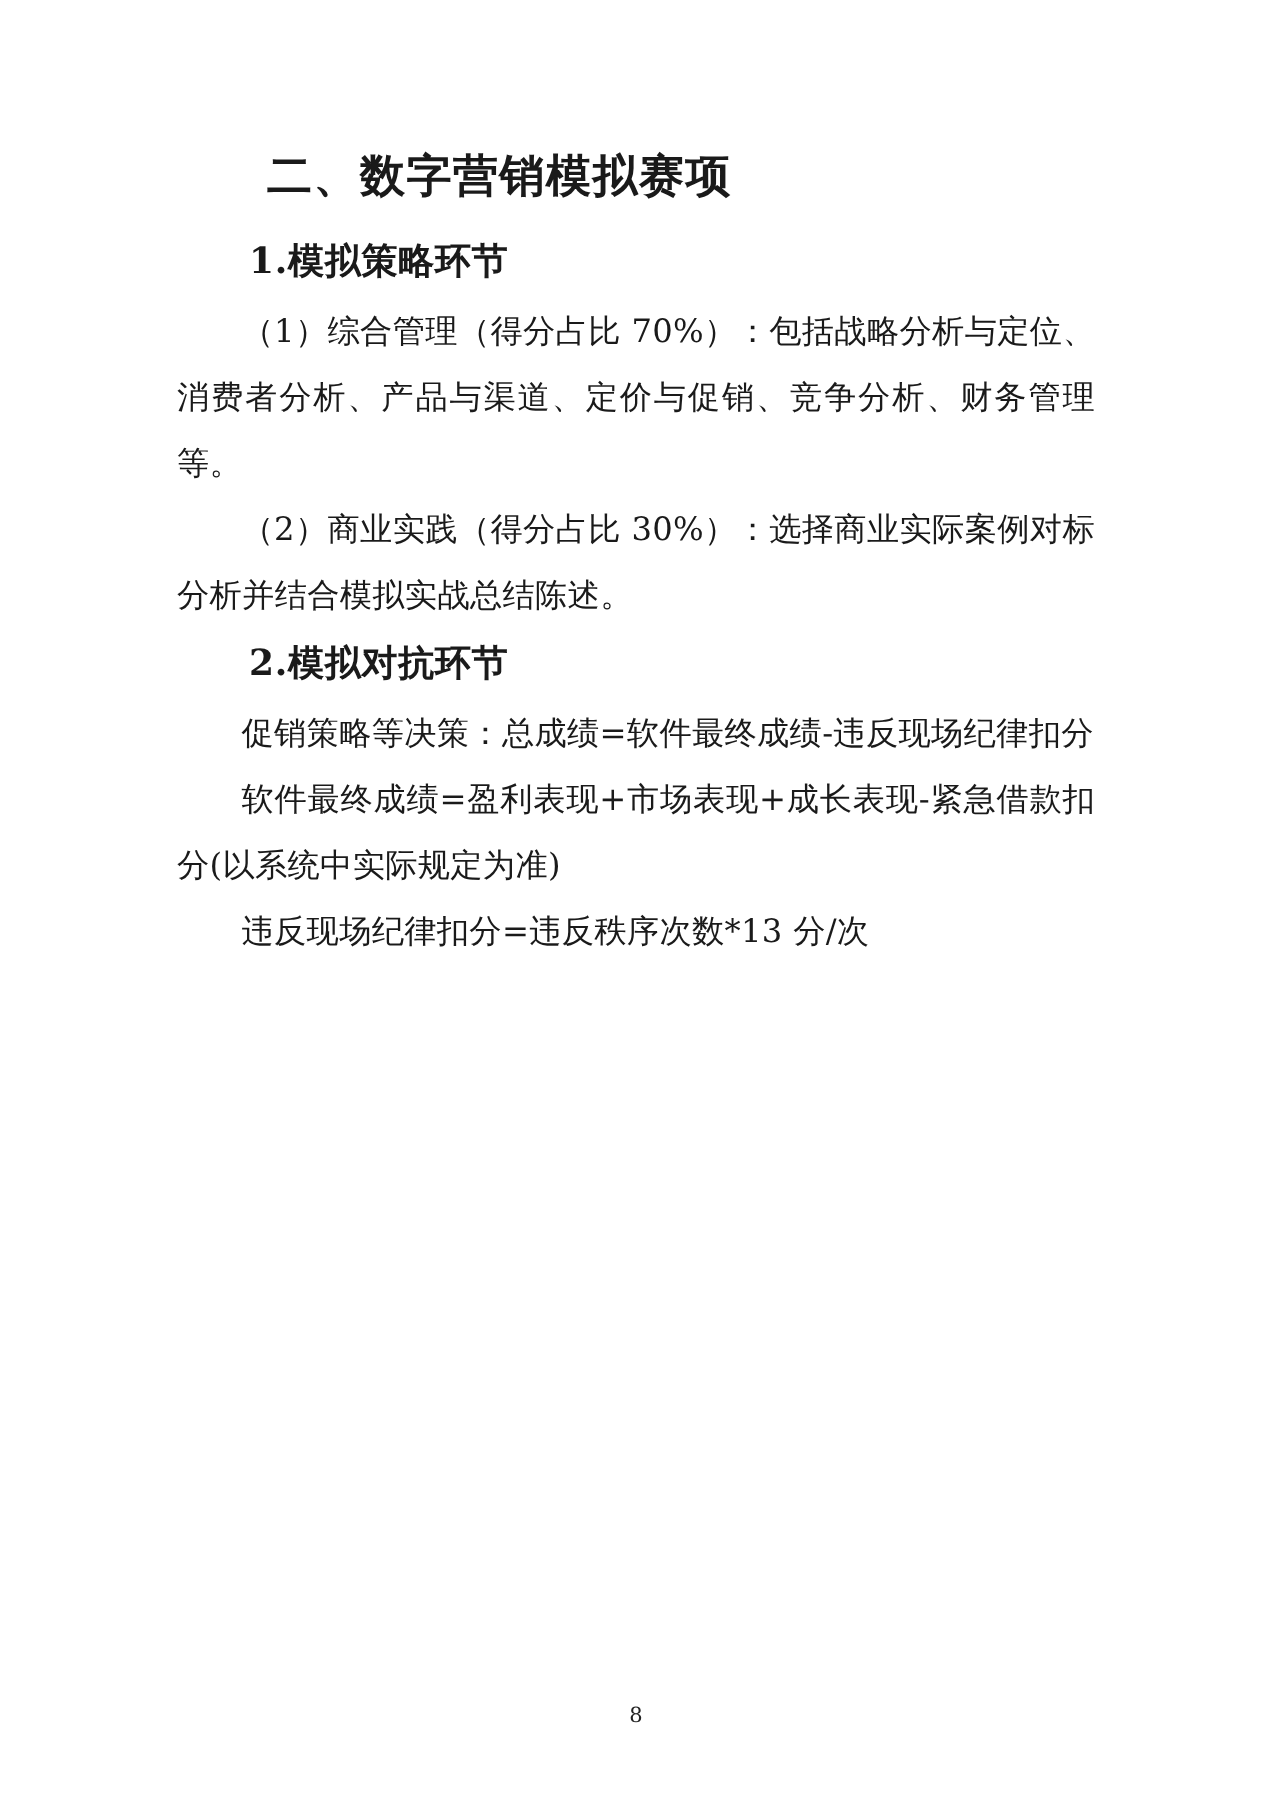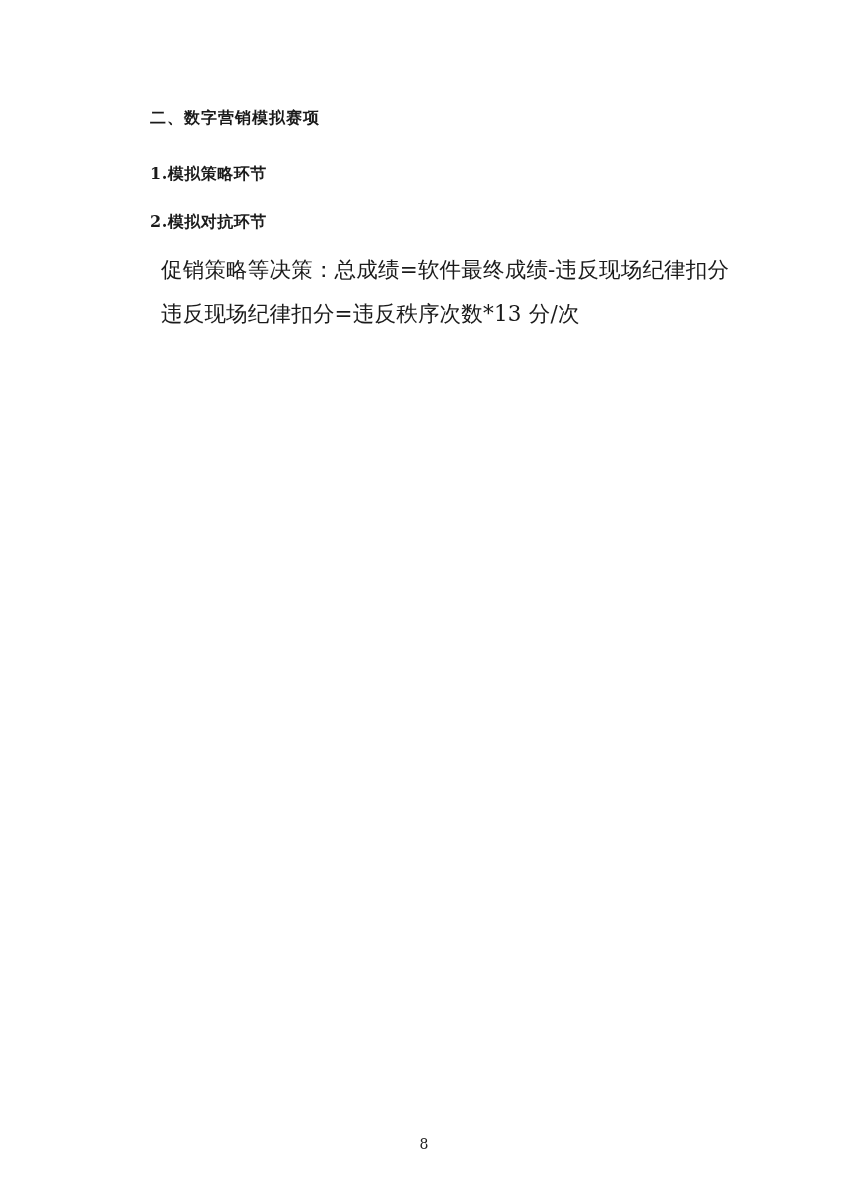--- a/index.html
+++ b/index.html
@@ -24,29 +24,29 @@
     background: #ffffff;
   }
   .doc-body {
     font-size: 21.5px;
     line-height: 44px;
     text-align: justify;
     letter-spacing: 0.2px;
   }
   .h-section {
     font-weight: bold;
-    font-size: 16px;
+    font-size: 30px;
     line-height: 44px;
     text-indent: 2em;
     margin: 0 0 12px 0;
     letter-spacing: 1px;
   }
   .h-sub {
     font-weight: bold;
-    font-size: 16px;
+    font-size: 24px;
     line-height: 44px;
     text-indent: 2em;
     margin: 0 0 4px 0;
     letter-spacing: 0.5px;
   }
   p.para {
     margin: 0;
     text-indent: 2em;
     line-height: 44px;
   }
@@ -72,27 +72,30 @@
 
 <div class="page">
 
   <div class="doc-body">
 
     <h2 class="h-section">二、数字营销模拟赛项</h2>
 
     <h3 class="h-sub">1.模拟策略环节</h3>
 
 
+    <p class="para">（1）综合管理（得分占比 70%）：包括战略分析与定位、消费者分析、产品与渠道、定价与促销、竞争分析、财务管理等。</p>
 
+    <p class="para">（2）商业实践（得分占比 30%）：选择商业实际案例对标分析并结合模拟实战总结陈述。</p>
 
     <h3 class="h-sub">2.模拟对抗环节</h3>
 
 
     <p class="para">促销策略等决策：总成绩=软件最终成绩-违反现场纪律扣分</p>
 
+    <p class="para">软件最终成绩=盈利表现+市场表现+成长表现-紧急借款扣分(以系统中实际规定为准)</p>
 
     <p class="para">违反现场纪律扣分=违反秩序次数*13 分/次</p>
 
   </div>
 
   <div class="page-number mono-num">8</div>
 
 </div>
 
 </body></html>

